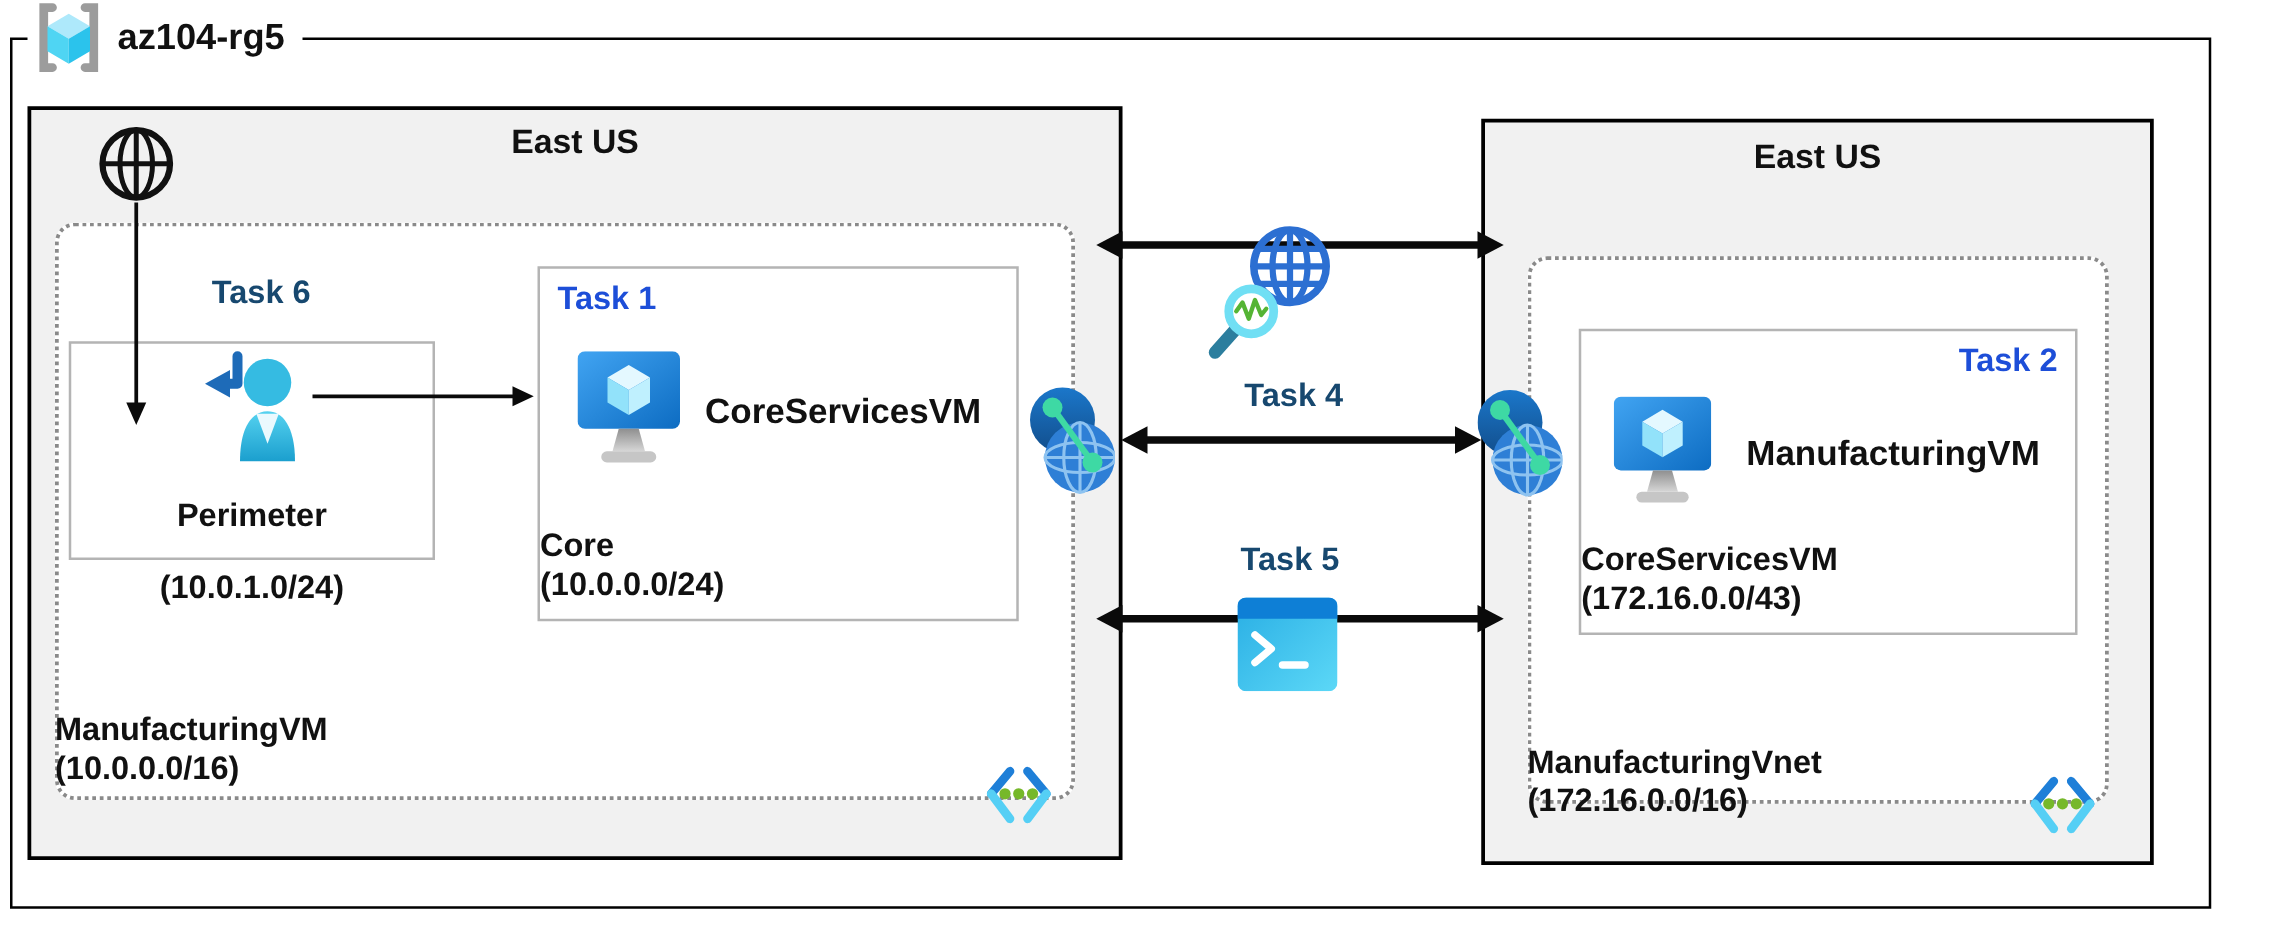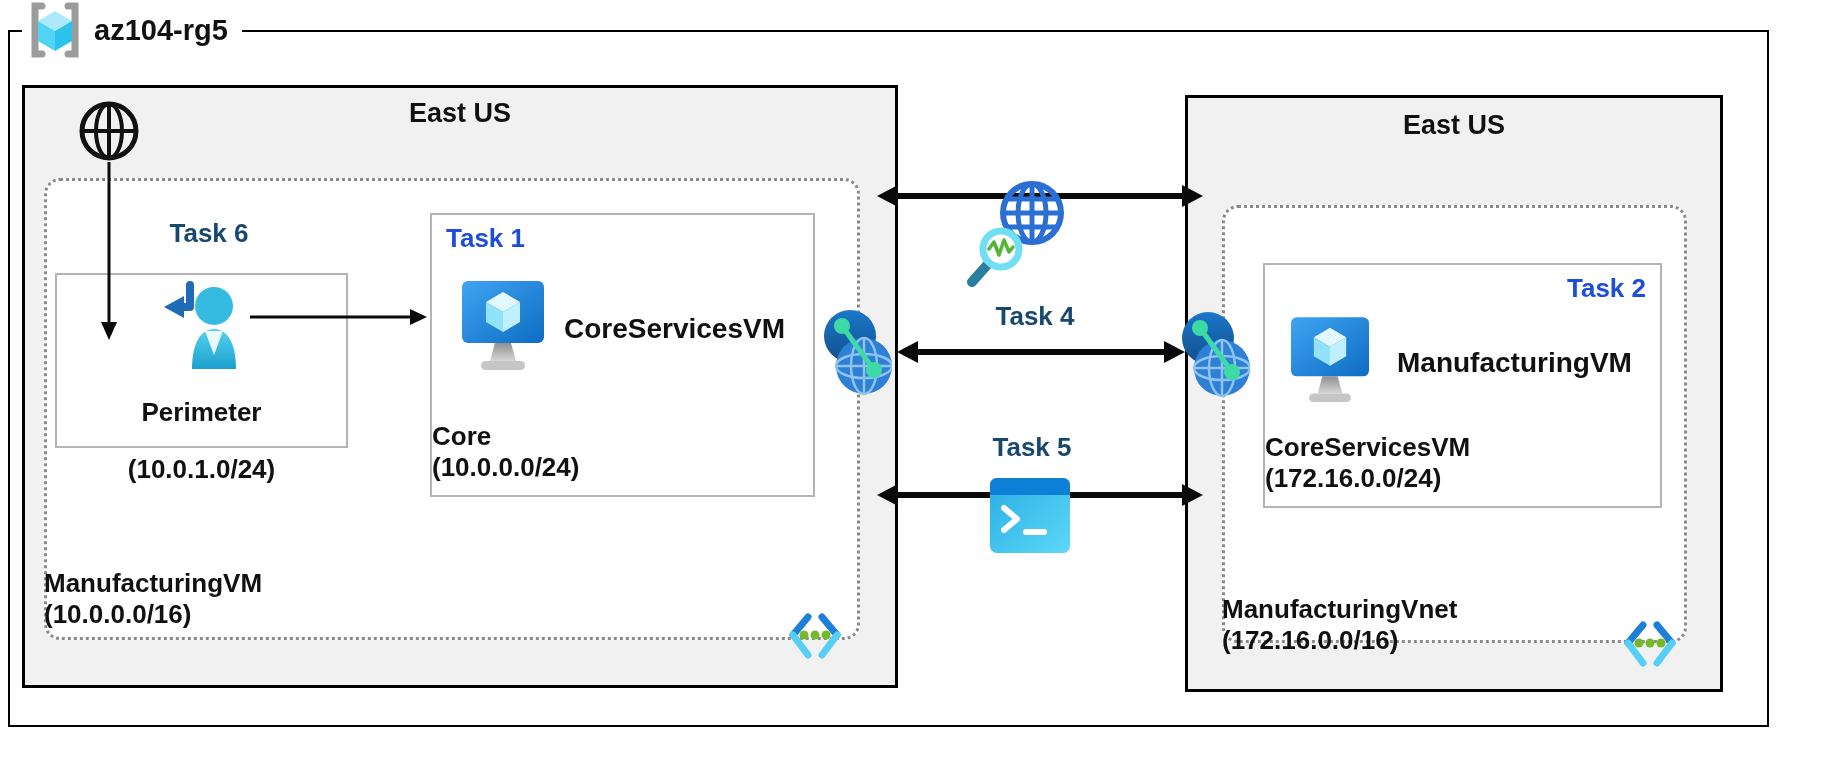--- a/index.html
+++ b/index.html
@@ -160,21 +160,21 @@
           <polygon points="24,21 41,31 41,51 24,41" fill="#92e2fa"></polygon>
           <polygon points="58,21 58,41 41,51 41,31" fill="#bff0fe"></polygon>
           <polygon points="33,62 49,62 54,80 28,80" fill="url(#standGrad)"></polygon>
           <rect x="19" y="80" width="44" height="9" rx="4.5" fill="#c6c6c6"></rect>
         </svg>
       </span>
       <span class="vm-name">ManufacturingVM</span>
     </div>
     <div class="subnet-caption name-label">
       <div>CoreServicesVM</div>
-      <div>(172.16.0.0/24)</div>
+      <div>(172.16.0.0/43)</div>
     </div>
   </div>
 
   <div class="abs name-label" style="left:1222px;top:568px;width:465px;">
     <div>ManufacturingVnet</div>
     <div>(172.16.0.0/16)</div>
   </div>
 
   <div class="abs icon" style="left:1622px;top:620px;">
     <svg width="56" height="48" viewBox="0 0 56 48">

